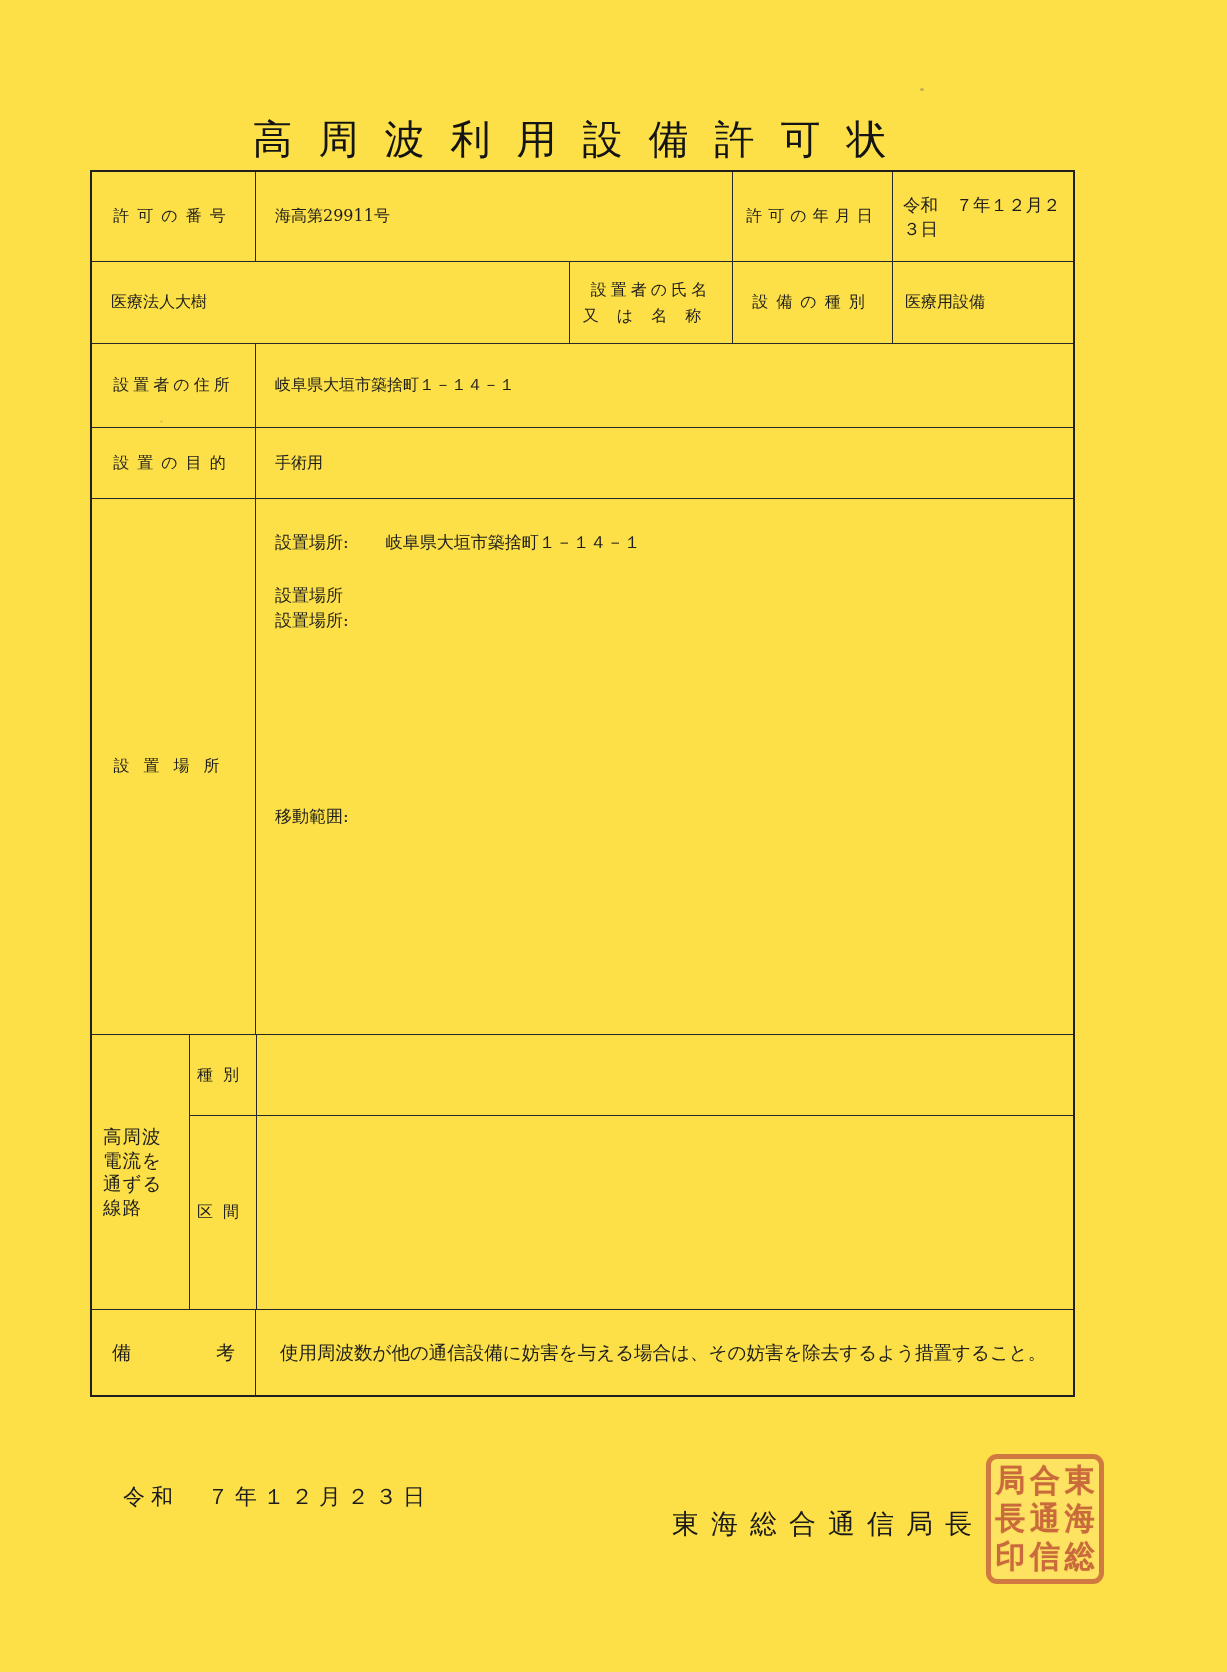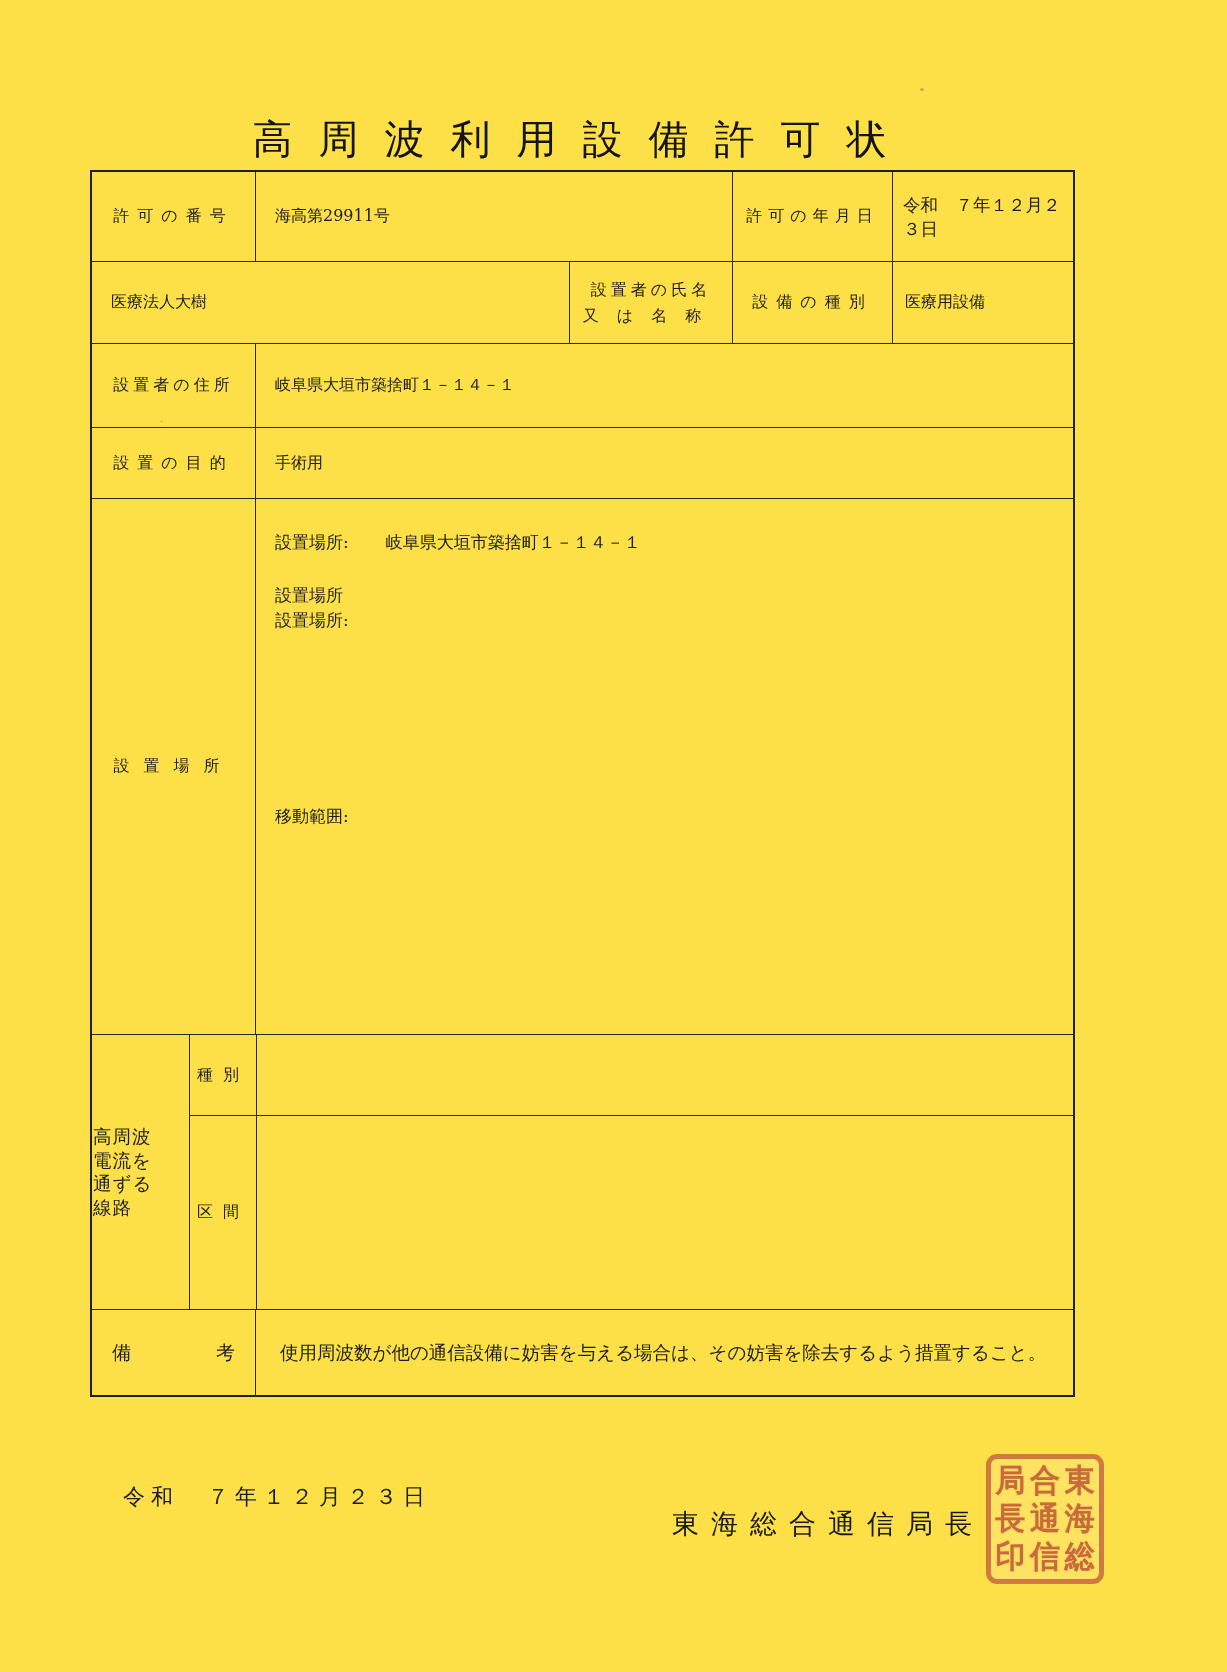--- a/index.html
+++ b/index.html
@@ -36,21 +36,21 @@
   .ls-4w{letter-spacing:18px;}
   .ls-2{letter-spacing:10px;}
   .ls-loc{letter-spacing:14px;}
   .small{font-size:17.5px;}
   .two-line div{line-height:26px;}
   .loc-content{position:relative;flex:1;box-sizing:border-box;border-left:1.5px solid #282828;font-size:17px;}
   .loc-line1{position:absolute;left:19px;top:32px;display:flex;white-space:nowrap;}
   .loc-line1 .addr{margin-left:37px;}
   .loc-other{position:absolute;left:19px;top:84px;line-height:25px;}
   .loc-mobile{position:absolute;left:19px;top:306px;}
-  .outer-label{width:97px;flex:none;display:flex;align-items:center;box-sizing:border-box;padding-left:1px;}
+  .outer-label{width:97px;flex:none;display:flex;align-items:center;box-sizing:border-box;padding-left:11px;}
   .outer-label .lines{font-size:18.5px;line-height:23.5px;letter-spacing:1px;}
   .subwrap{flex:1;display:flex;flex-direction:column;}
   .subrow{display:flex;box-sizing:border-box;}
   .subrow + .subrow{border-top:1.5px solid #282828;}
   .sublabel{width:66px;flex:none;justify-content:center;}
   .remarks-label{width:163px;flex:none;display:flex;align-items:center;justify-content:space-between;
     padding:0 20px;box-sizing:border-box;font-size:19px;}
   .remarks-value{flex:1;border-left:1.5px solid #282828;display:flex;align-items:center;
     padding-left:24px;font-size:18.5px;box-sizing:border-box;}
   .footer-date{

